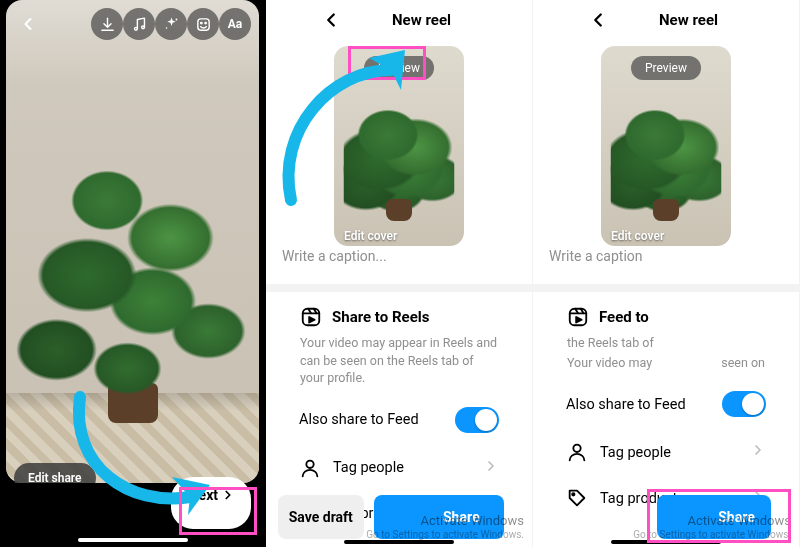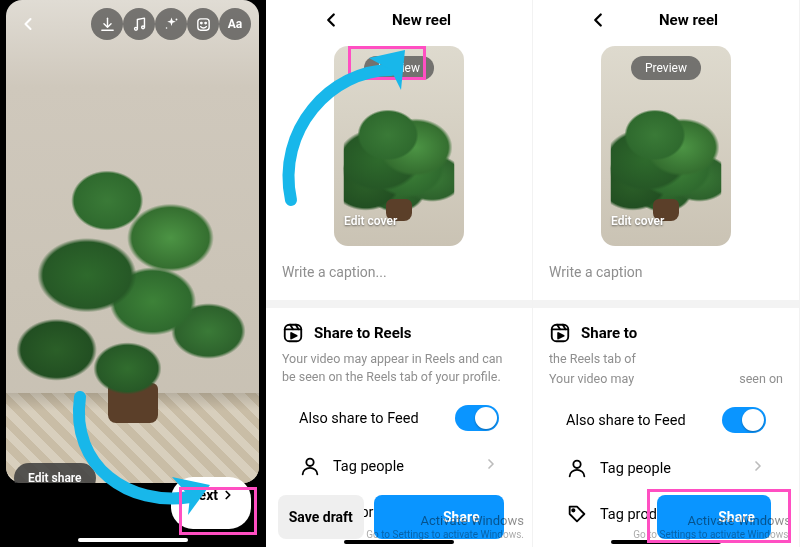--- a/index.html
+++ b/index.html
@@ -131,29 +131,29 @@
     top:35px; bottom:20px;
     transform:scale(0.85);
   }
   .thumb .pot { bottom:25px; width:26px; height:22px; }
   .preview-chip {
     position:absolute; top:10px; left:50%; transform:translateX(-50%);
     background:rgba(80,80,80,0.75); color:#fff;
     font-size:12px; padding:5px 14px; border-radius:14px;
   }
   .edit-cover {
-    position:absolute; bottom:18px; left:10px; color:#fff;
+    position:absolute; bottom:3px; left:10px; color:#fff;
     font-size:12px; font-weight:600; text-shadow:0 1px 2px rgba(0,0,0,0.5);
   }
   .caption {
-    padding:18px 16px 20px; color:#8f8f8f; font-size:14px;
+    padding:2px 16px 20px; color:#8f8f8f; font-size:14px;
   }
   .divider { height:8px; background:#f3f3f3; }
 
-  .section { padding:14px 16px 8px; }
+  .section { padding:14px 34px 8px; }
   .section-row { display:flex; align-items:center; gap:10px; margin-bottom:6px; }
   .section-title { font-size:15px; font-weight:700; }
   .section-desc { font-size:12.5px; color:#8f8f8f; line-height:1.4; margin-top:2px; }
 
   .row {
     display:flex; align-items:center; justify-content:space-between;
     padding:12px 33px; font-size:14.5px;
   }
   .row-left { display:flex; align-items:center; gap:12px; }
   .row-icon { width:22px; height:22px; }
@@ -386,21 +386,21 @@
 
   <div class="section">
     <div class="section-row">
       <svg viewBox="0 0 24 24" width="22" height="22" fill="none" stroke="#000" stroke-width="2" stroke-linecap="round" stroke-linejoin="round">
           <rect x="3" y="3" width="18" height="18" rx="5"></rect>
           <path d="M3 8h18"></path>
           <path d="M9 3l3 5"></path>
           <path d="M15 3l3 5"></path>
           <polygon points="10 12 16 15 10 18" fill="#000"></polygon>
         </svg>
-      <span class="section-title">Share to</span>
+      <span class="section-title">Feed to</span>
     </div>
     <div class="section-desc">the Reels tab of</div>
     <div class="section-desc" style="display:flex; justify-content:space-between;">
       <span>Your video may</span>
       <span>seen on</span>
     </div>
   </div>
 
   <div class="row">
     <span>Also share to Feed</span>

